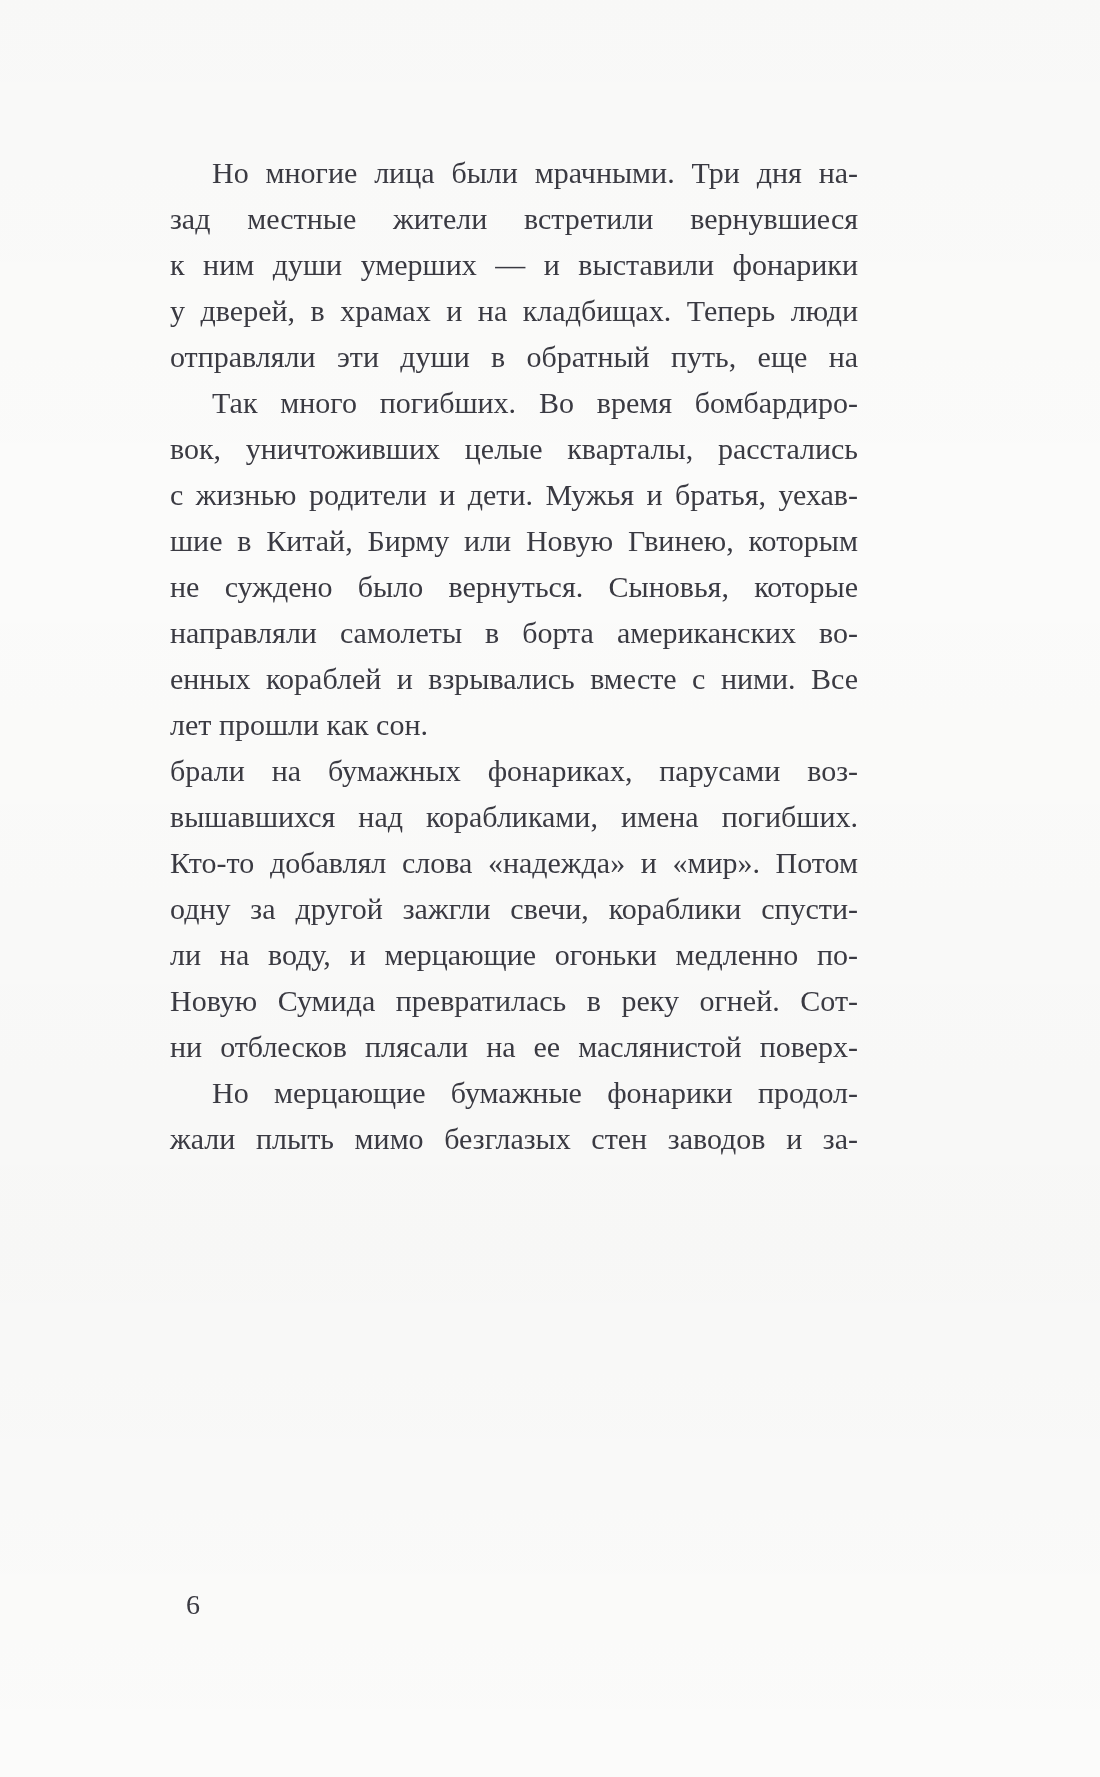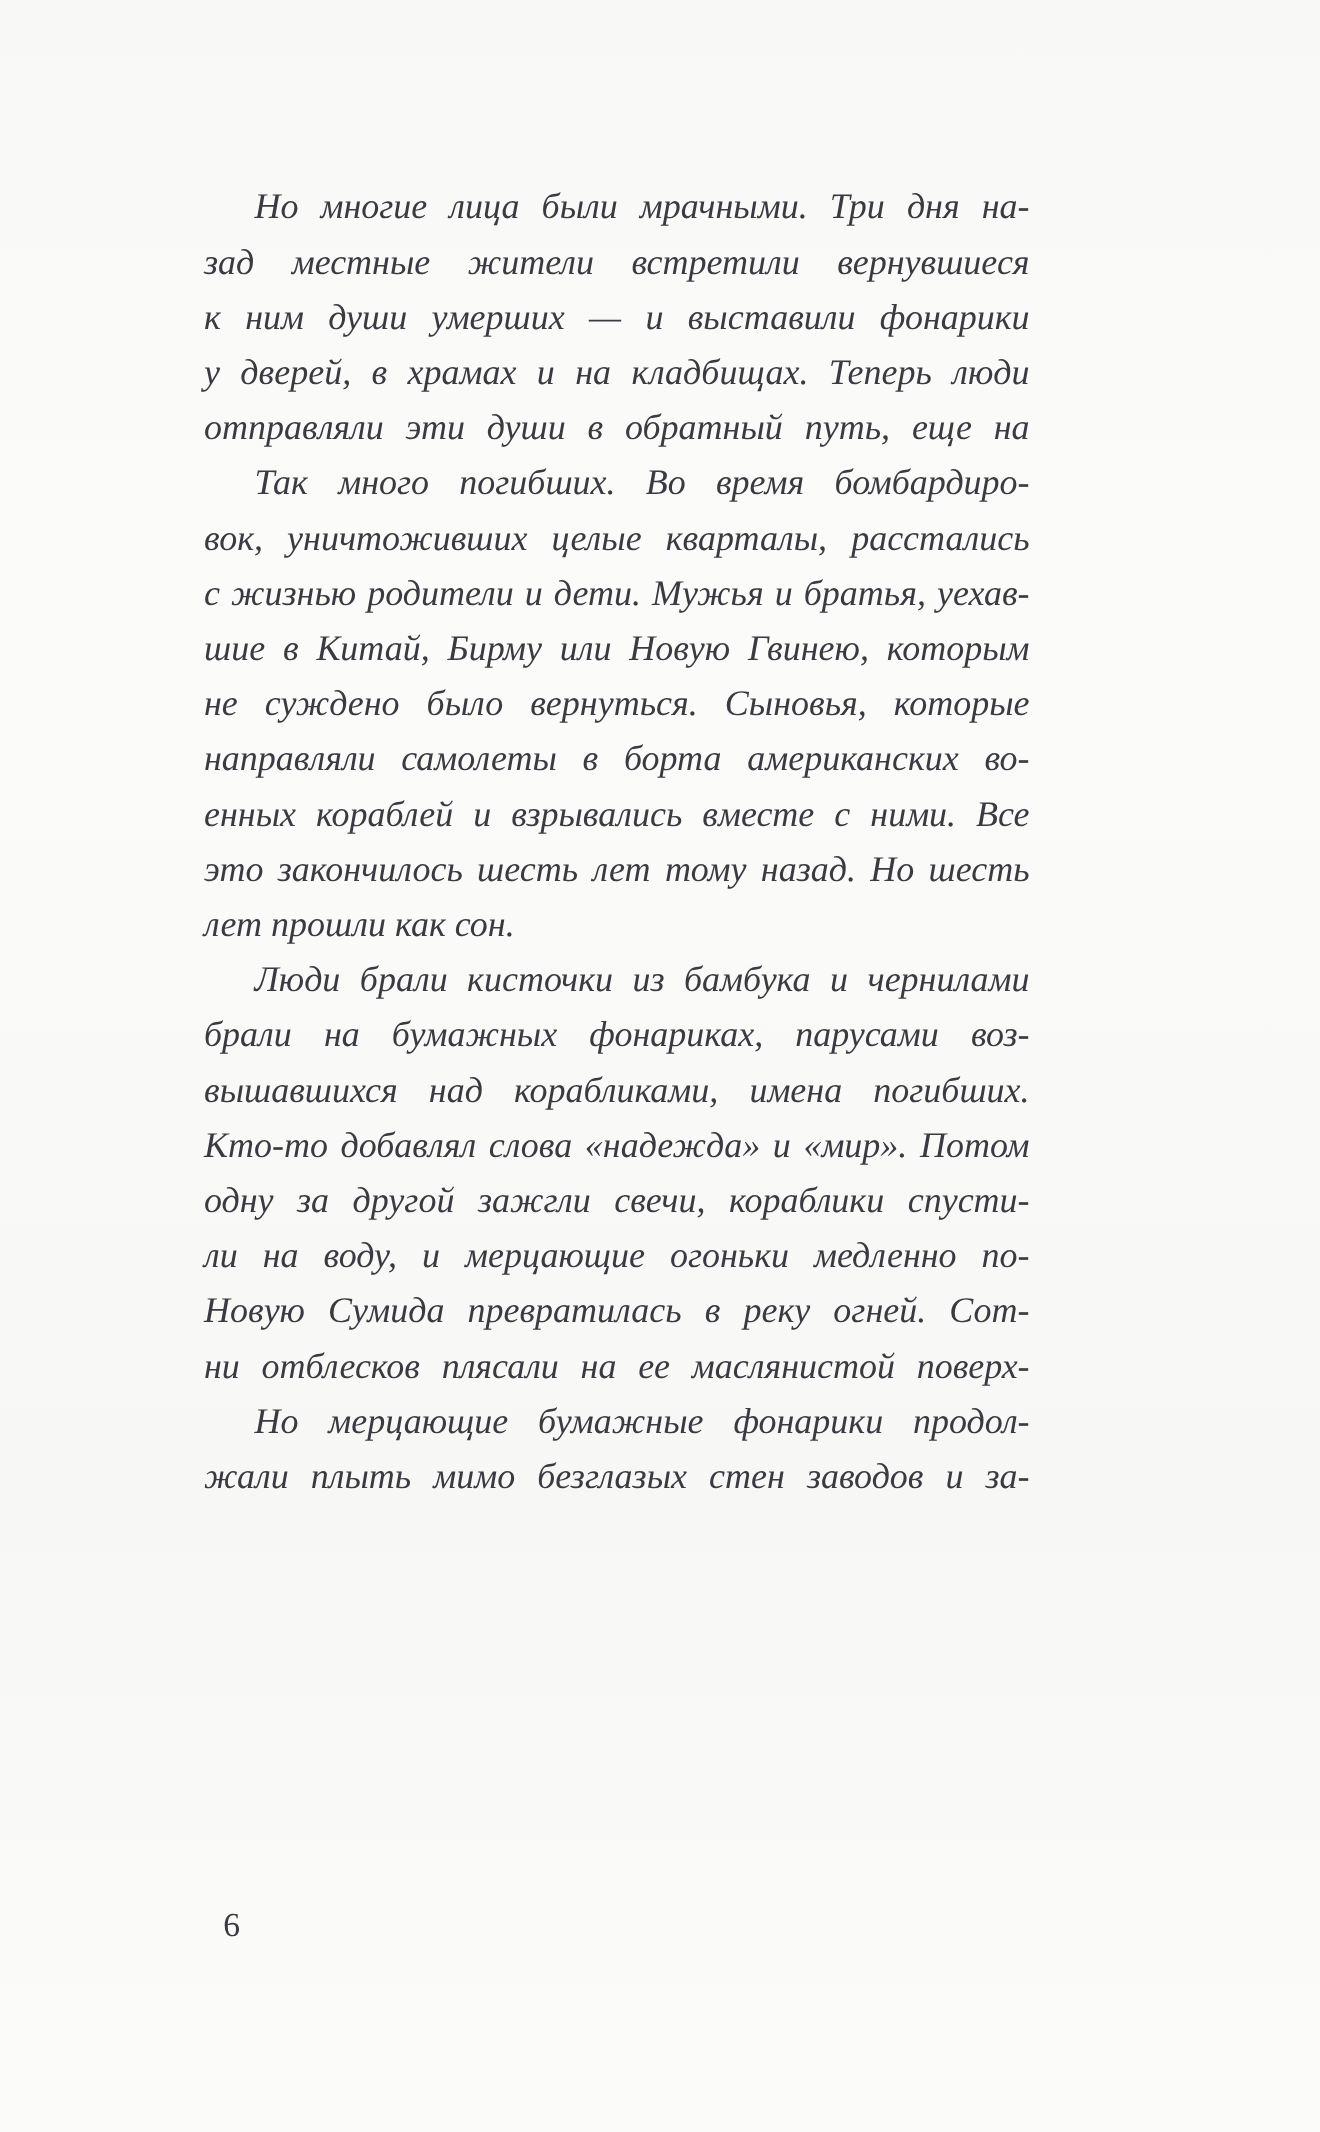--- a/index.html
+++ b/index.html
@@ -34,21 +34,20 @@
   }
   .paragraph {
     margin: 0;
     padding: 0;
   }
   .line {
     text-align: justify;
     text-align-last: justify;
     -moz-text-align-last: justify;
     white-space: normal;
-    font-style: italic;
   }
   .line.first {
     text-indent: 42px;
   }
   .line.last {
     text-align-last: left;
     -moz-text-align-last: left;
   }
   .page-number {
     position: absolute;
@@ -72,25 +71,23 @@
         <div class="line">отправляли эти души в обратный путь, еще на</div>
       </div>
       <div class="paragraph">
         <div class="line first">Так много погибших. Во время бомбардиро-</div>
         <div class="line">вок, уничтоживших целые кварталы, расстались</div>
         <div class="line">с жизнью родители и дети. Мужья и братья, уехав-</div>
         <div class="line">шие в Китай, Бирму или Новую Гвинею, которым</div>
         <div class="line">не суждено было вернуться. Сыновья, которые</div>
         <div class="line">направляли самолеты в борта американских во-</div>
         <div class="line">енных кораблей и взрывались вместе с ними. Все</div>
-        <div class="line">это закончилось шесть лет тому назад. Но шесть</div>
         <div class="line last">лет прошли как сон.</div>
       </div>
       <div class="paragraph">
-        <div class="line first">Люди брали кисточки из бамбука и чернилами</div>
         <div class="line">брали на бумажных фонариках, парусами воз-</div>
         <div class="line">вышавшихся над корабликами, имена погибших.</div>
         <div class="line">Кто-то добавлял слова «надежда» и «мир». Потом</div>
         <div class="line">одну за другой зажгли свечи, кораблики спусти-</div>
         <div class="line">ли на воду, и мерцающие огоньки медленно по-</div>
         <div class="line">Новую Сумида превратилась в реку огней. Сот-</div>
         <div class="line">ни отблесков плясали на ее маслянистой поверх-</div>
       </div>
       <div class="paragraph">
         <div class="line first">Но мерцающие бумажные фонарики продол-</div>

